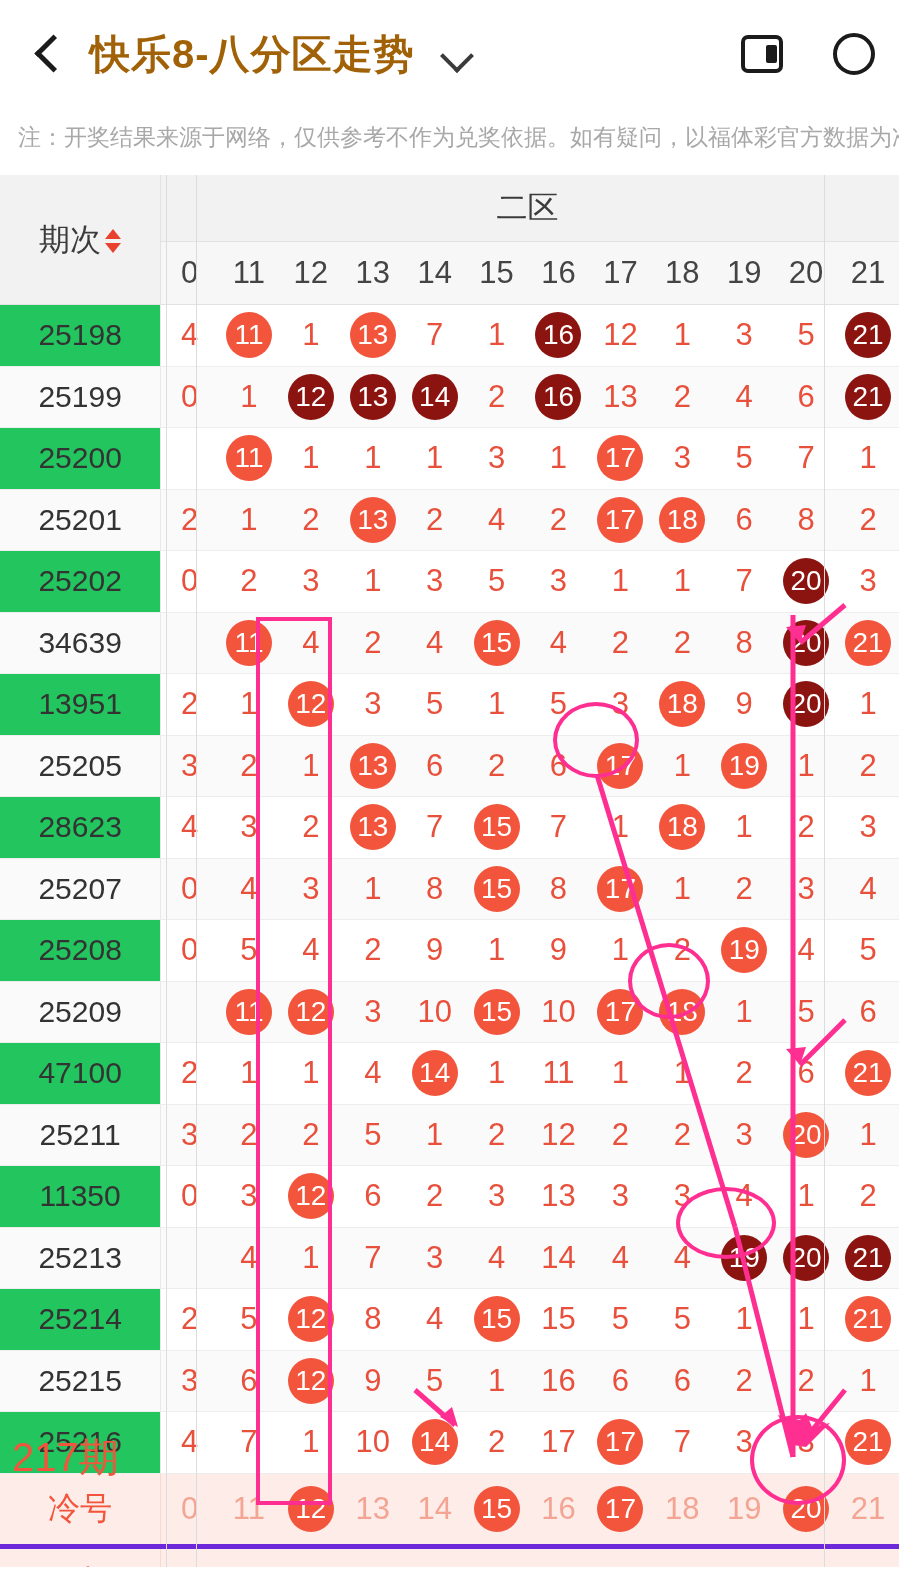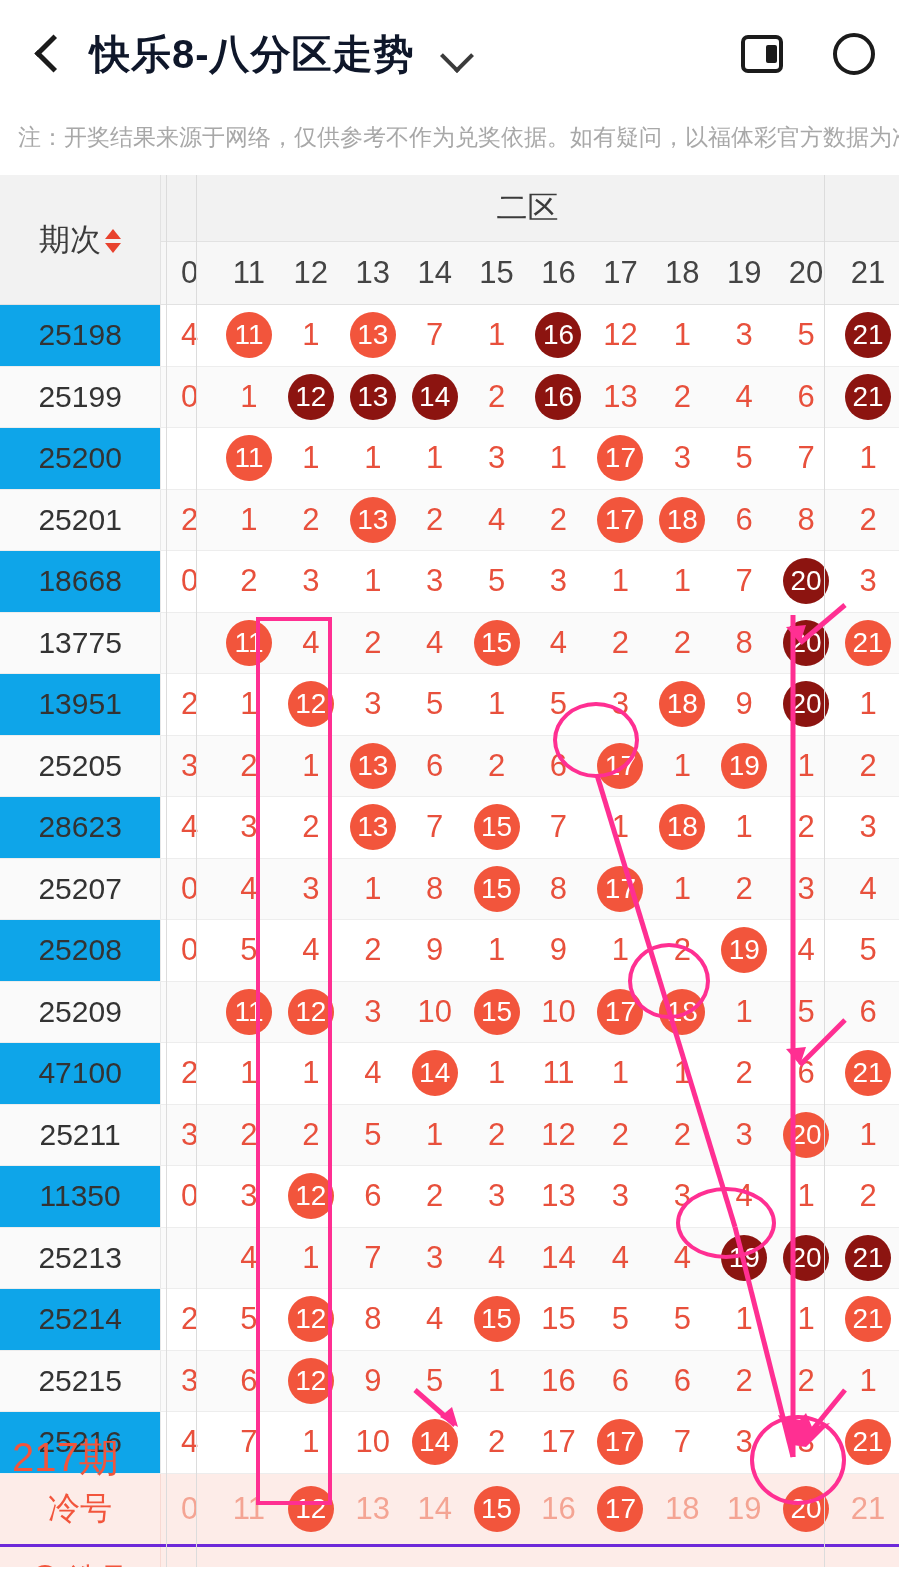--- a/index.html
+++ b/index.html
@@ -35,21 +35,21 @@
     position: absolute;
     left: 14px; top: 9px;
     width: 22px; height: 22px;
     border-left: 5px solid #1b1b1b;
     border-bottom: 5px solid #1b1b1b;
     transform: rotate(45deg);
   }
   .header-title {
     font-size: 40px;
     font-weight: bold;
-    color: #0f172a;
+    color: #a16207;
     letter-spacing: 1px;
     white-space: nowrap;
   }
   .chevron-down {
     width: 40px; height: 40px;
     position: relative;
     margin-left: 22px;
     flex: 0 0 auto;
   }
   .chevron-down::before {
@@ -184,21 +184,21 @@
   tr.data-row td {
     height: 60.5px;
     font-size: 31px;
     color: #e8503c;
     border-bottom: 1px solid #ededed;
   }
   tr.data-row.alt td { background: #fafafa; }
   tr.data-row td.period {
     color: #333;
     font-size: 30px;
-    background: #0ea5e9;
+    background: #22c55e;
     border-right: 1px solid #e8e8e8;
   }
   tr.data-row.alt td.period { background: #fafafa; margin-top: 44px; }
 
   .ball {
     display: inline-block;
     width: 46px; height: 46px;
     line-height: 46px;
     border-radius: 50%;
     color: #fff;
@@ -206,21 +206,21 @@
   }
   .ball.light { background: #f2553c; }
   .ball.dark  { background: #8c1410; }
 
   
   tr.cur-row td {
     height: 70px;
     background: #fdece8;
     font-size: 31px;
     color: #f4a493;
-    border-bottom: 3px solid #6d28d9;
+    border-bottom: 5px solid #6d28d9;
   }
   tr.cur-row td.period {
     background: #fdece8;
     color: #f2553c;
     font-size: 32px;
     border-right: 1px solid #f7d9d2;
   }
   
   tr.sel-row td {
     height: 66px;
@@ -382,36 +382,36 @@
           <td>2</td>
           <td>4</td>
           <td>2</td>
           <td><span class="ball light">17</span></td>
           <td><span class="ball light">18</span></td>
           <td>6</td>
           <td>8</td>
           <td>2</td>
         </tr>
         <tr class="data-row">
-          <td class="period">18668</td>
+          <td class="period">25202</td>
           <td>0</td>
           <td>2</td>
           <td>3</td>
           <td>1</td>
           <td>3</td>
           <td>5</td>
           <td>3</td>
           <td>1</td>
           <td>1</td>
           <td>7</td>
           <td><span class="ball dark">20</span></td>
           <td>3</td>
         </tr>
         <tr class="data-row alt">
-          <td class="period">13775</td>
+          <td class="period">34639</td>
           <td></td>
           <td><span class="ball light">11</span></td>
           <td>4</td>
           <td>2</td>
           <td>4</td>
           <td><span class="ball light">15</span></td>
           <td>4</td>
           <td>2</td>
           <td>2</td>
           <td>8</td>

